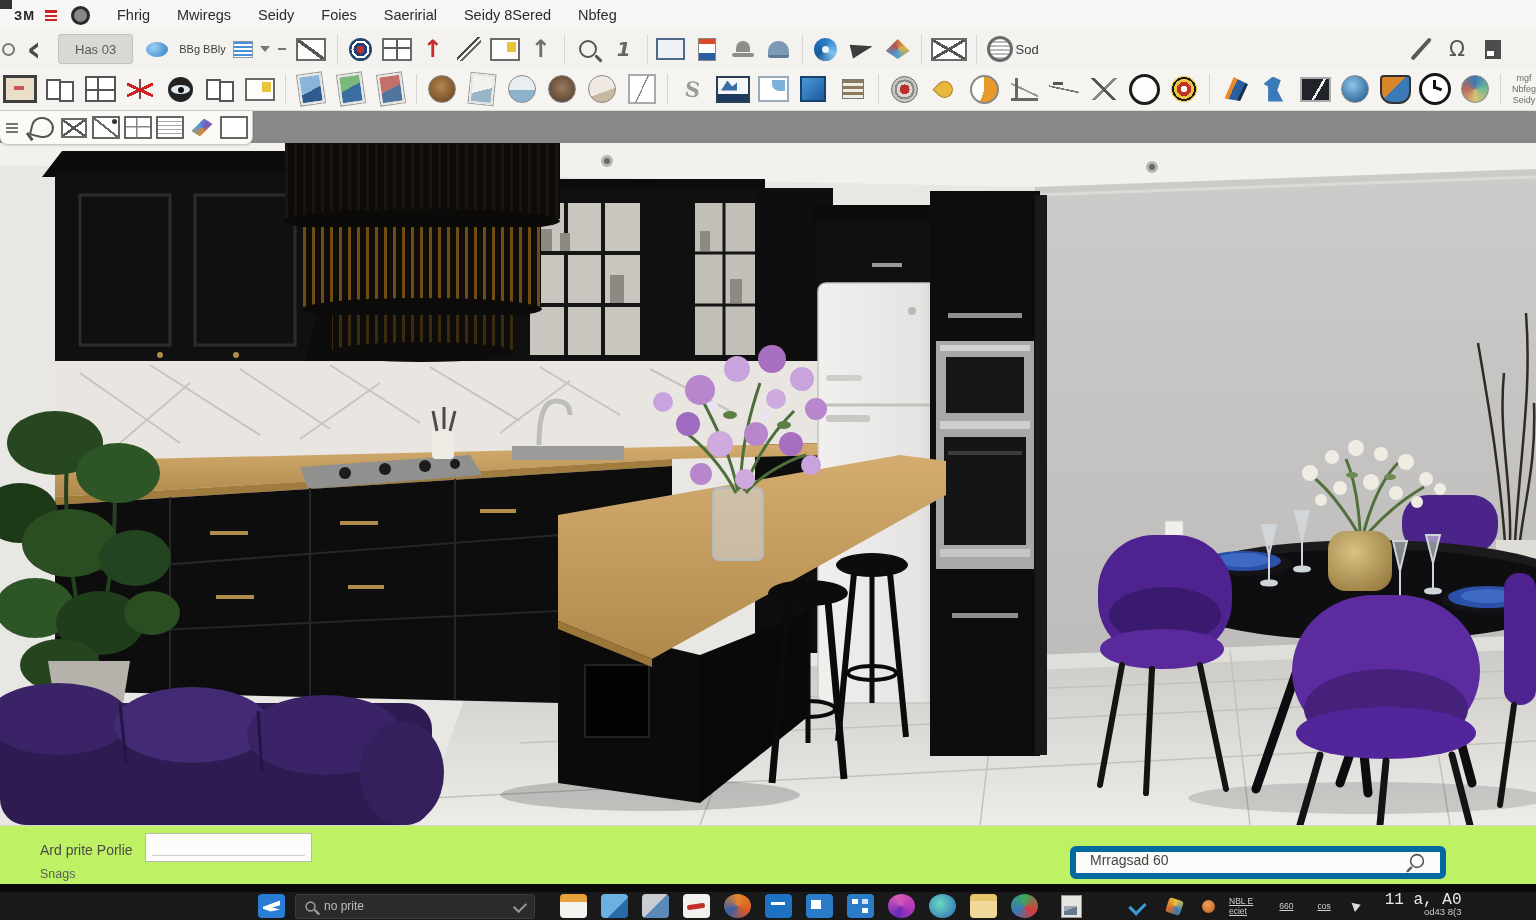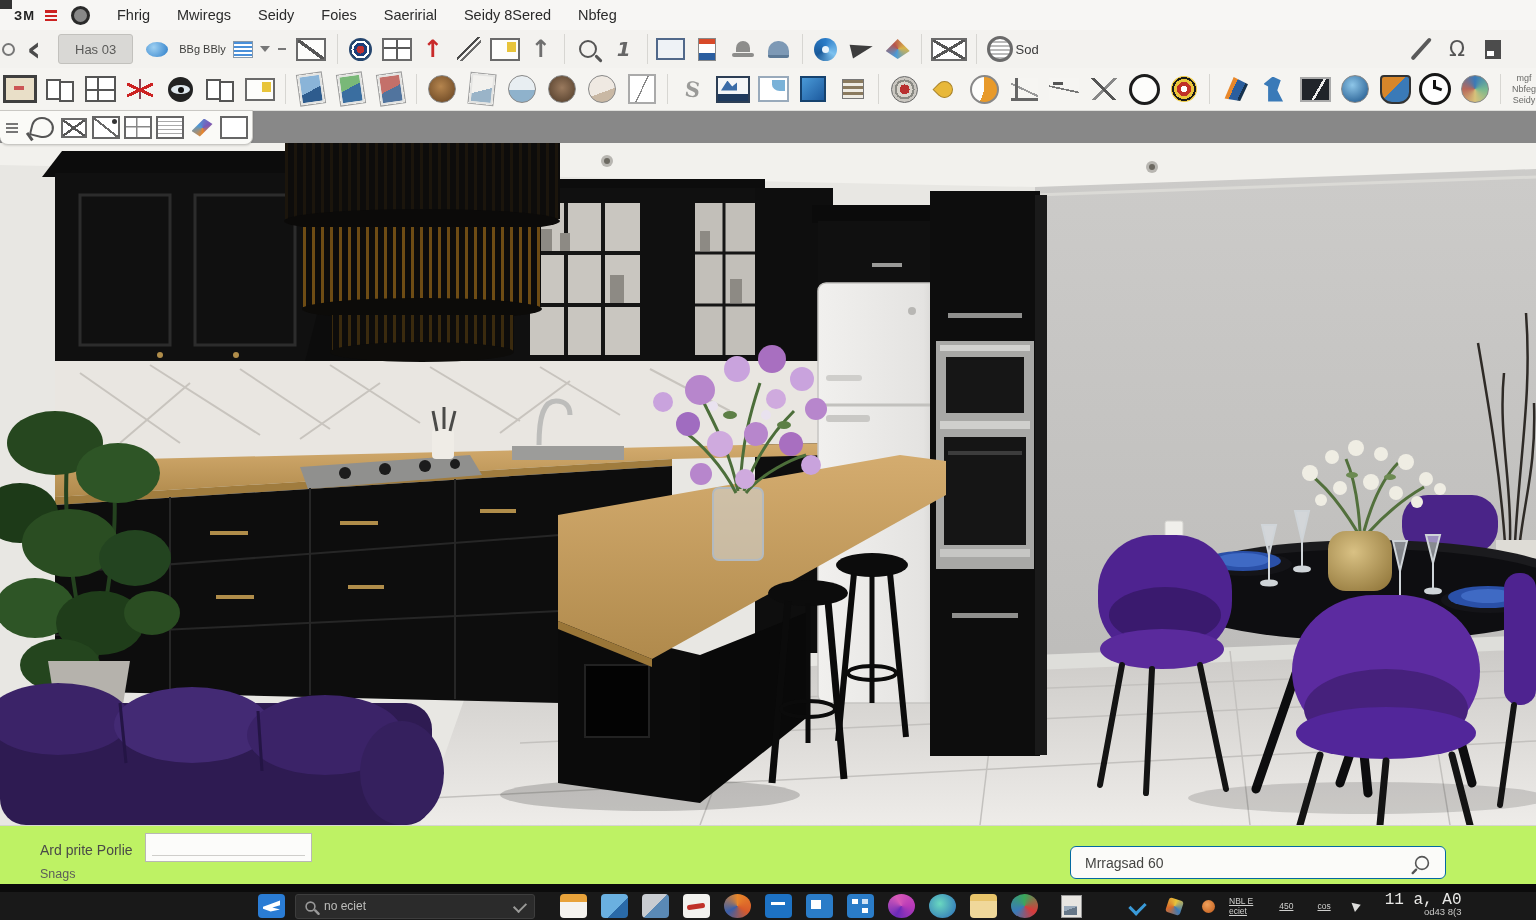--- a/index.html
+++ b/index.html
@@ -116,21 +116,21 @@
   .c-table{background:repeating-linear-gradient(#fff 0 3px,#aaa 3px 4px),linear-gradient(#888,#888) 35% 0/1.5px 100% no-repeat,#fff;}
   .brushc{width:21px;height:18px;background:conic-gradient(from 180deg,#e8872a,#4a9ad8,#7a5ab8,#e8872a);clip-path:polygon(0 70%,60% 0,100% 30%,40% 100%);position:relative;}
   
   #canvas{left:0;top:143px;width:1536px;height:682px;overflow:hidden;background:#e8e7e4;}
   
   #statusbar{left:0;top:825px;width:1536px;height:59px;background:#bef264;border-top:1px solid #d6d5d1;}
   .st-label{position:absolute;left:40px;top:16px;font-size:14px;color:#4a4a48;}
   .st-input{position:absolute;left:145px;top:7px;width:165px;height:27px;background:#fcfcfa;border:1px solid #b9b8b4;}
   .st-input::after{content:"";position:absolute;left:6px;right:6px;bottom:5px;height:1px;background:#cfcecb;}
   .st-sub{position:absolute;left:40px;top:41px;font-size:12.5px;color:#5c5c5a;}
-  .st-right{position:absolute;left:1070px;top:20px;width:376px;height:33px;background:#fbfbf9;border:1px solid #0369a1;border-radius:6px;display:flex;align-items:center;padding:0 14px;box-sizing:border-box;font-size:14px;color:#454543;}
+  .st-right{position:absolute;left:1070px;top:20px;width:376px;height:33px;background:#fbfbf9;border:6px solid #0369a1;border-radius:6px;display:flex;padding:0 14px;box-sizing:border-box;font-size:14px;color:#454543;}
   .st-right .mag{margin-left:auto;transform:scale(.8) rotate(90deg);}
   #blackstrip{left:0;top:884px;width:1536px;height:8px;background:#0b0b0b;}
   
   #taskbar{left:0;top:892px;width:1536px;height:28px;background:#191919;display:flex;align-items:center;}
   .tk{width:27px;height:24px;border-radius:4px;flex:none;position:relative;}
   .t-win{background:#2a7cd4;}
   .t-win::before{content:"";position:absolute;inset:5px;background:#fff;clip-path:polygon(0 55%,45% 35%,100% 10%,100% 45%,55% 60%,100% 75%,45% 90%,0 70%);}
   .t-search{width:222px;height:23px;background:#2b2b2b;border:1px solid #3d3d3d;border-radius:3px;display:flex;align-items:center;padding:0 8px;margin:0 10px;font-size:12px;color:#bdbdbb;}
   .t-search .mag{width:9px;height:9px;border-color:#999;transform:scale(.8);}
   .t-search .mag::after{background:#999;}
@@ -785,21 +785,21 @@
     <span class="mag"></span>
   </span>
 </div>
 <div id="blackstrip" class="abs"></div>
 
 <div id="taskbar" class="abs">
   <span class="sp" style="width:258px"></span>
   <span class="tk t-win"></span>
   <span class="t-search">
     <span class="mag"></span>
-    <span style="margin-left:7px">no eciet</span>
+    <span style="margin-left:7px">no prite</span>
     <span class="t-check"></span>
   </span>
   <span class="sp" style="width:8px"></span>
   <span class="tk t-folder" style="margin:0 7px"></span>
   <span class="tk t-photo" style="margin:0 7px"></span>
   <span class="tk t-photo2" style="margin:0 7px"></span>
   <span class="tk t-card" style="margin:0 7px"></span>
   <span class="tk t-ff" style="margin:0 7px"></span>
   <span class="tk t-dash" style="margin:0 7px"></span>
   <span class="tk t-winarr" style="margin:0 7px"></span>
@@ -813,20 +813,20 @@
   <span class="sp" style="width:48px"></span>
   <span class="tr-check"></span>
   <span class="sp" style="width:22px"></span>
   <span class="tr-gem"></span>
   <span class="sp" style="width:20px"></span>
   <span class="tr-dot"></span>
   <span class="tr-txt" style="margin-left:14px">
     <div>NBL E</div>
     <div>eciet</div>
   </span>
-  <span class="tr-txt" style="margin-left:26px">450</span>
+  <span class="tr-txt" style="margin-left:26px">660</span>
   <span class="tr-txt" style="margin-left:24px">cos</span>
   <span class="tr-arrow" style="margin-left:22px"></span>
   <span class="clock" style="margin-left:24px;margin-right:14px">
     <div class="l1">11 a, A0</div>
     <div class="l2">od43 8(3</div>
   </span>
 </div>
 
 </body></html>

